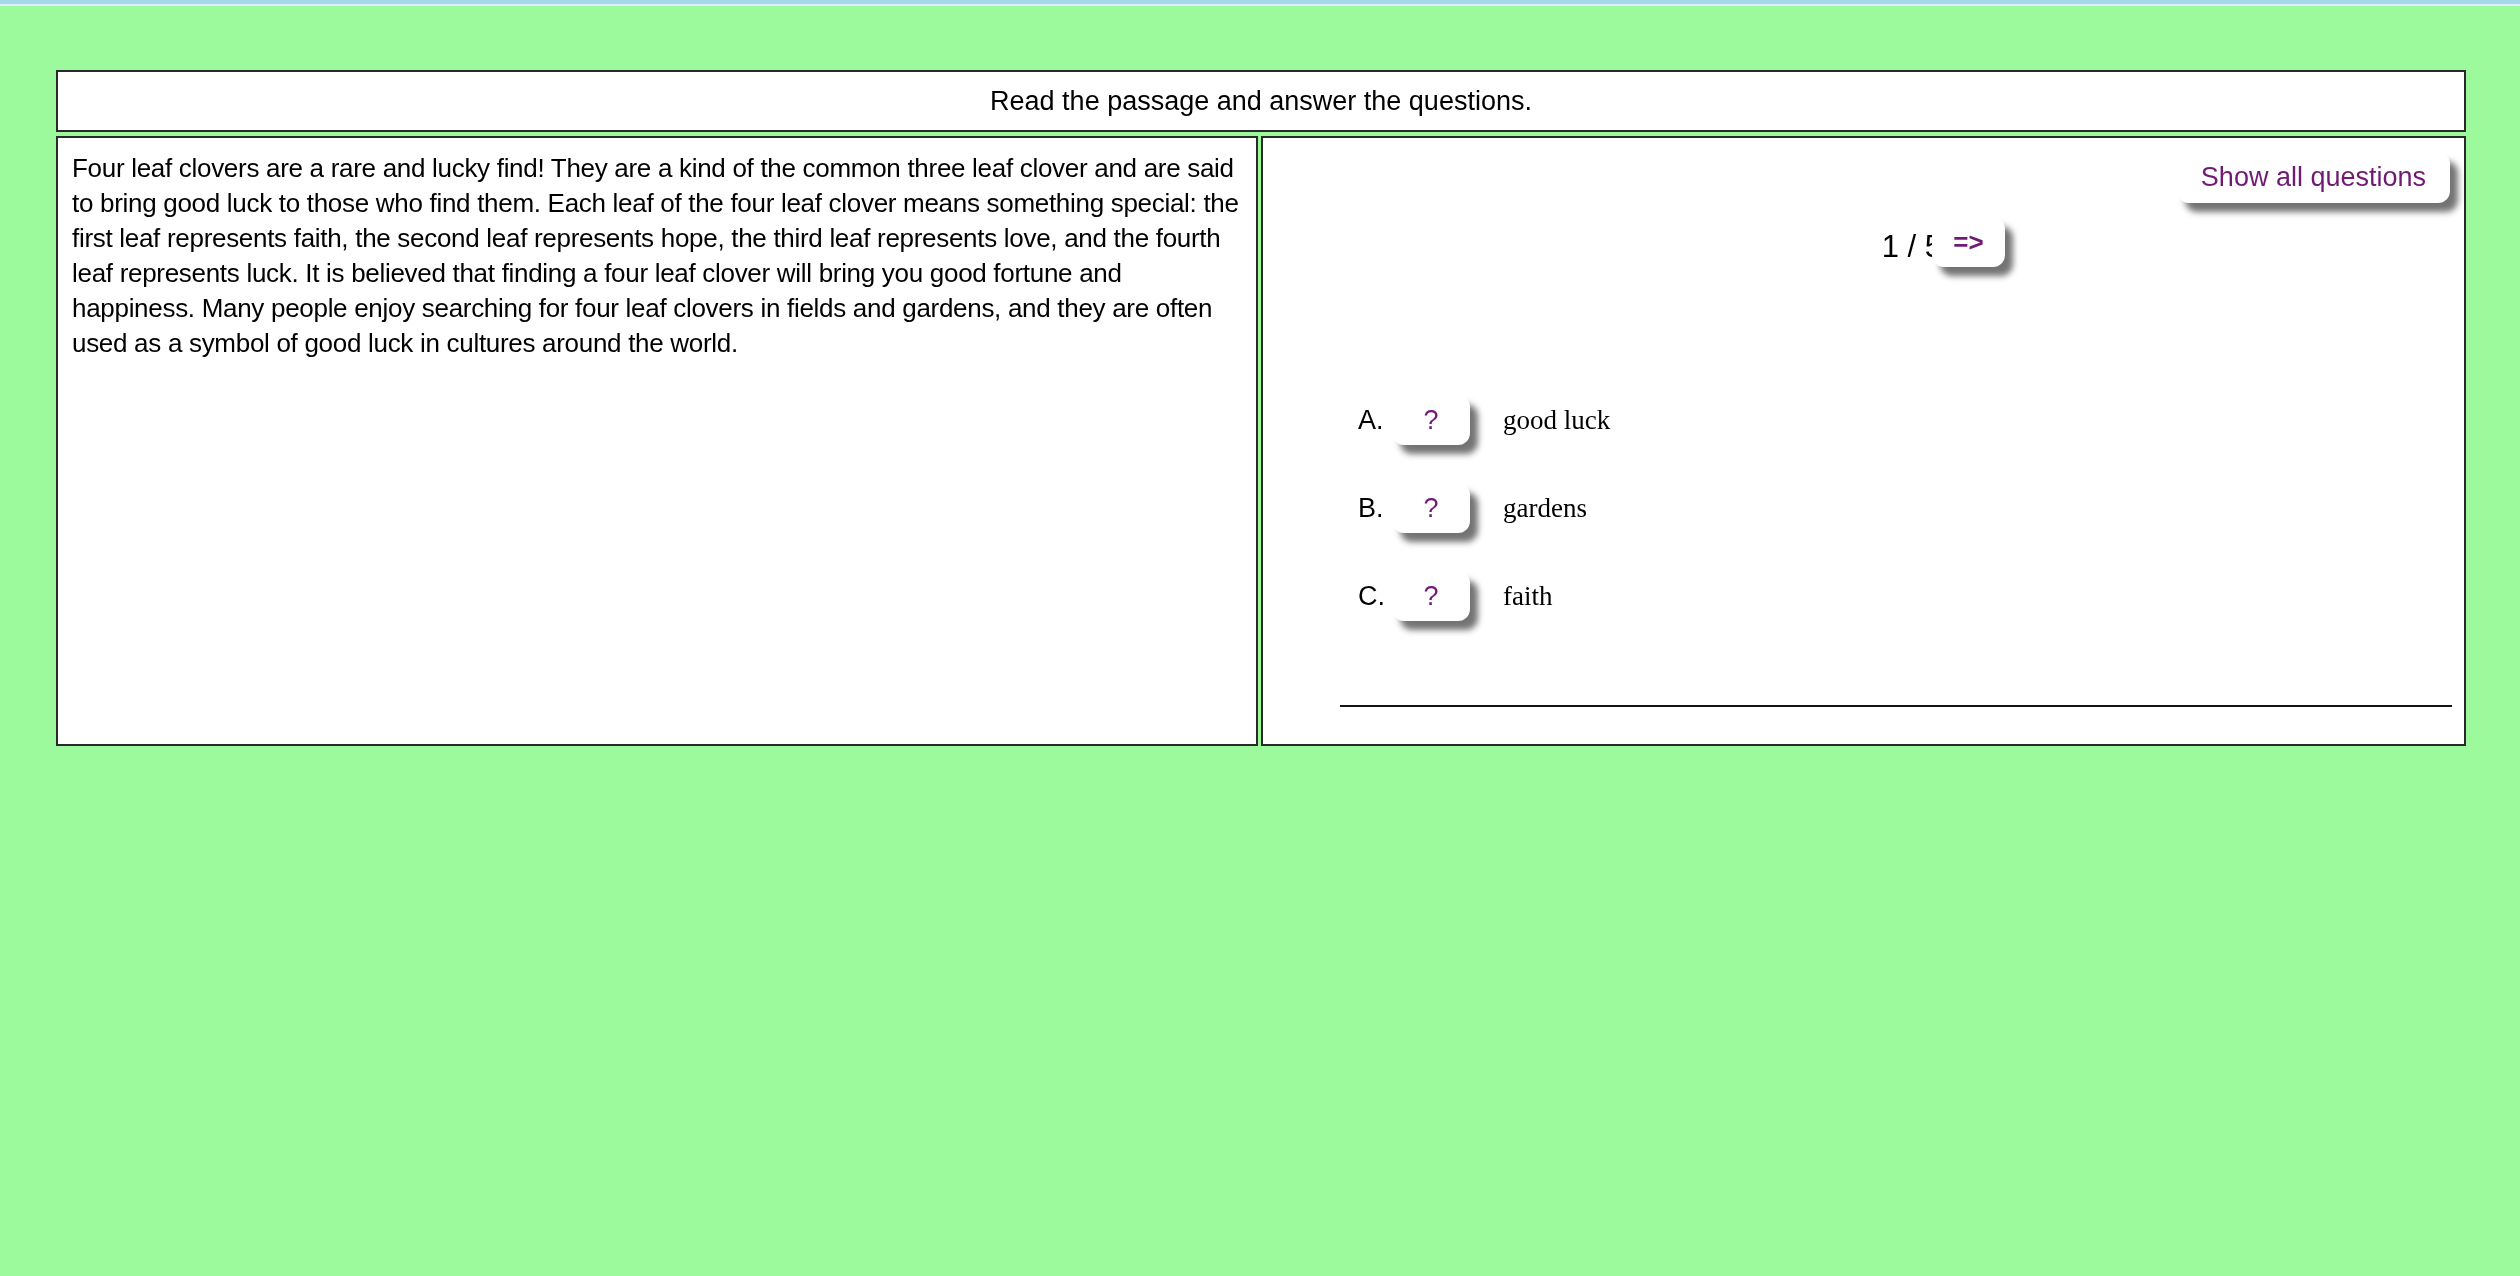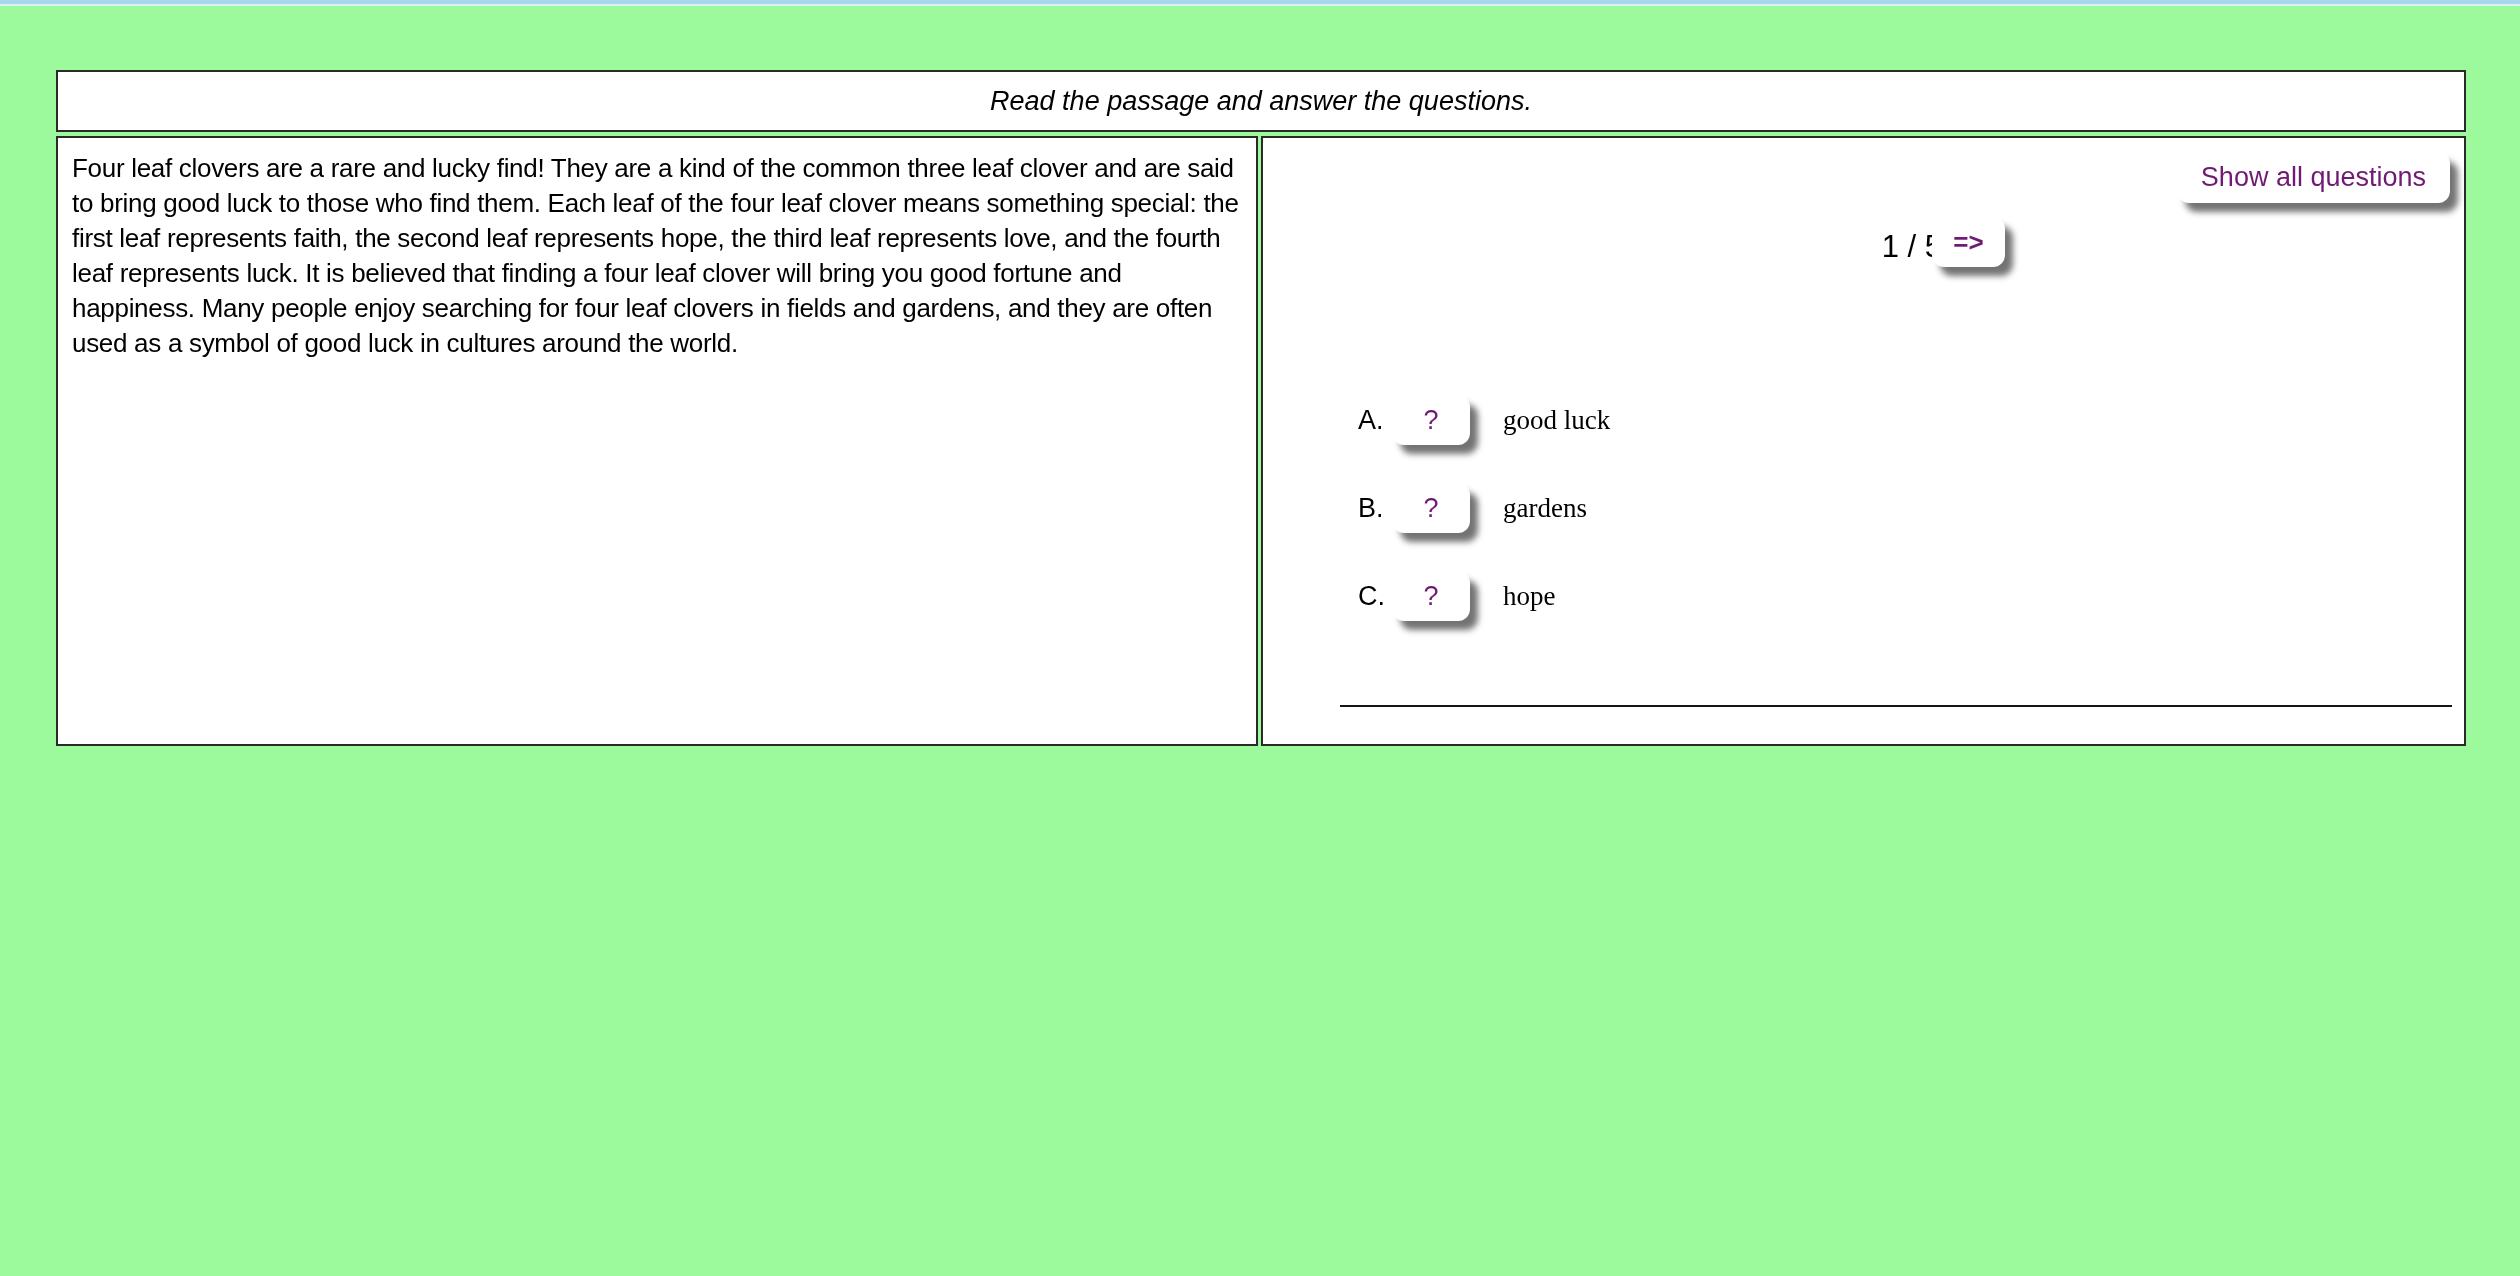--- a/index.html
+++ b/index.html
@@ -21,21 +21,20 @@
   .header-box {
     position: absolute;
     left: 56px; top: 70px;
     width: 2410px; height: 62px;
     background: #ffffff;
     border: 2px solid #2a2a2a;
     display: flex;
     align-items: center;
     justify-content: center;
     font-size: 27px;
-    font-style: italic;
   }
   .passage-panel {
     position: absolute;
     left: 56px; top: 136px;
     width: 1202px; height: 610px;
     background: #ffffff;
     border: 2px solid #2a2a2a;
     padding: 13px 14px 0 14px;
   }
   .passage-text {
@@ -150,18 +149,18 @@
 
   <div class="option-row row-1">
     <span class="letter">B.</span>
     <button class="btn answer">?</button>
     <span class="option-label">gardens</span>
   </div>
 
   <div class="option-row row-2">
     <span class="letter">C.</span>
     <button class="btn answer">?</button>
-    <span class="option-label">hope</span>
+    <span class="option-label">faith</span>
   </div>
 
   <div class="divider"></div>
 
 </div>
 
 </body></html>

